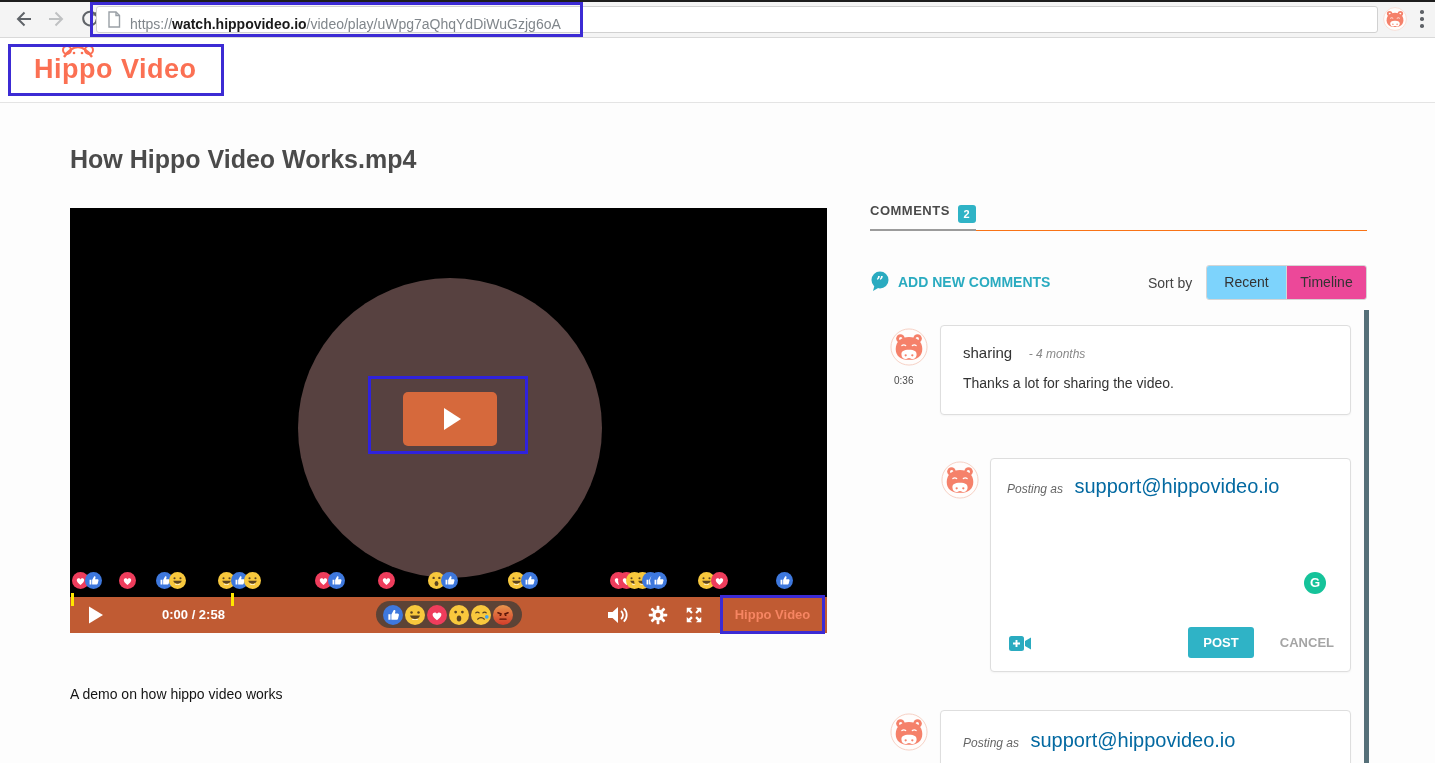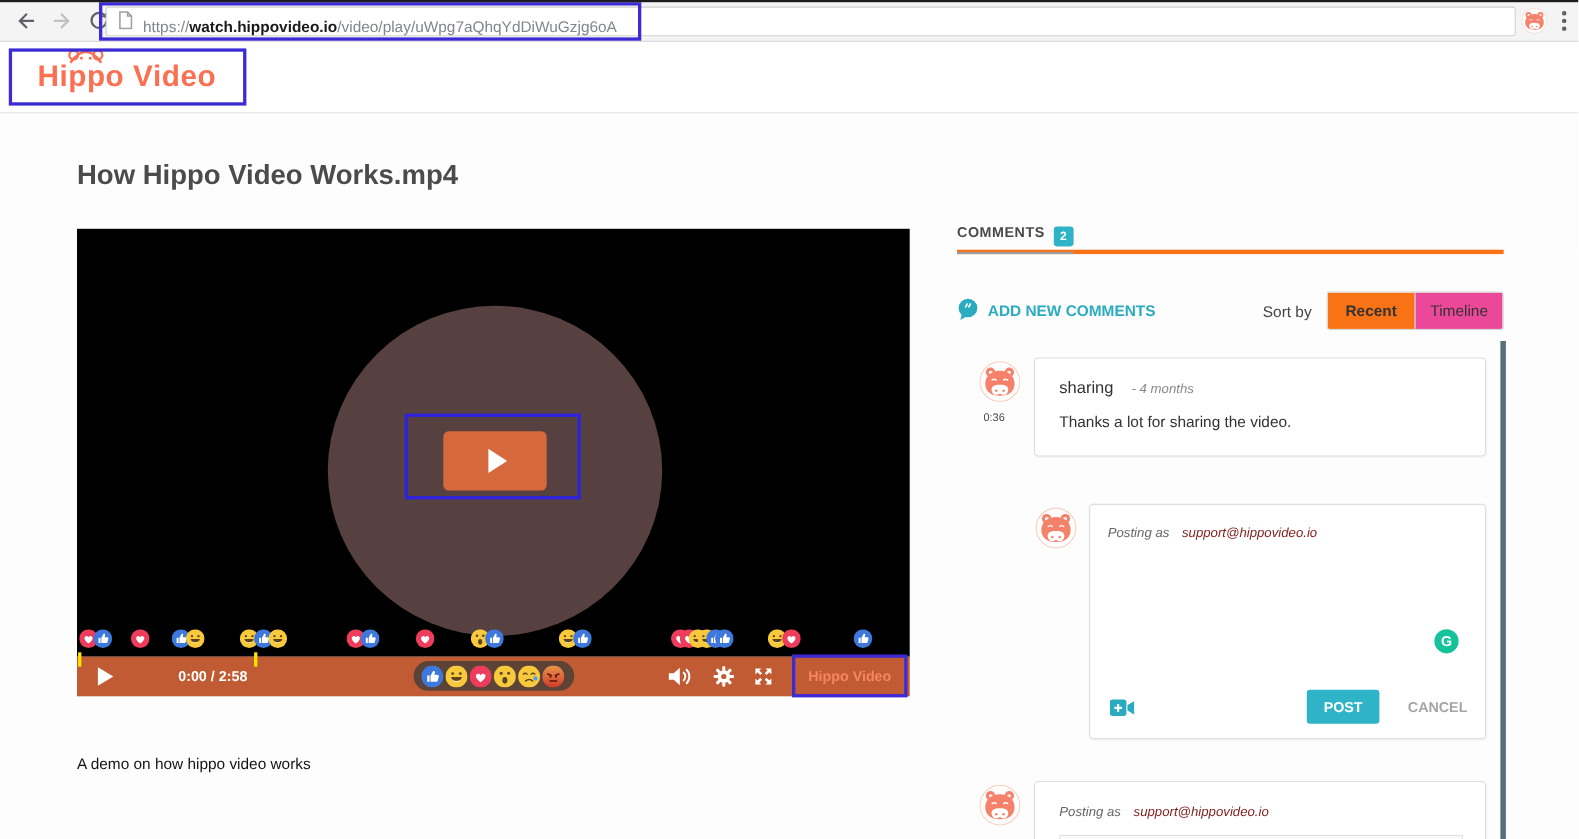--- a/index.html
+++ b/index.html
@@ -57,53 +57,53 @@
   #ctl-volume { position:absolute; left:536px; top:7px; cursor:pointer; }
   #ctl-gear { position:absolute; left:578px; top:8px; cursor:pointer; }
   #ctl-full { position:absolute; left:614px; top:8px; cursor:pointer; }
   #anno-watermark { left:650px; top:-2px; width:105px; height:39px; }
   #watermark { position:absolute; left:650px; top:0; width:105px; height:36px; text-align:center;
     line-height:36px; color:rgba(252,138,103,.9); font-size:13px; font-weight:bold; }
   #video-desc { position:absolute; left:70px; top:583px; font-size:14px; color:#141414; }
 
   
   #comments-panel { position:absolute; left:870px; top:100px; width:497px; }
-  #tab-row { position:absolute; left:0; top:0; width:497px; height:28px; border-bottom:4px solid #f97316; }
+  #tab-row { position:absolute; left:0; top:0; width:497px; height:28px; border-bottom:1px solid #f97316; }
   #tab-comments { position:absolute; left:0; top:0; font-size:13px; font-weight:bold; color:#4a4a4a;
     letter-spacing:.5px; cursor:pointer; }
   #tab-underline { position:absolute; left:0; top:26px; width:106px; height:2px; background:#9b9b9b; }
   #comments-badge { display:inline-block; min-width:18px; height:18px; margin-left:8px; background:#2fb3c6;
     color:#fff; border-radius:3px; font-size:11px; font-weight:bold; text-align:center; line-height:18px;
     vertical-align:-3px; }
   #actions-row { position:absolute; left:0; top:62px; width:497px; height:36px; }
   #add-comment { position:absolute; left:0; top:6px; color:#2aabc0; font-size:14px; font-weight:bold;
     cursor:pointer; display:flex; align-items:center; gap:8px; }
   #sort-label { position:absolute; left:278px; top:10px; font-size:14px; color:#444; }
   #sort-group { position:absolute; left:336px; top:0; width:161px; height:35px; display:flex;
     border:1px solid #d5d5d5; border-radius:3px; overflow:hidden; background:#fff; }
   .sort-btn { flex:1; font-size:14px; color:#333; text-align:center; line-height:33px; cursor:pointer; background:#ec4899; }
-  .sort-btn.selected { background:#f97316;font-weight:bold; }
+  .sort-btn.selected { background:#7dd3fc; }
   .sort-btn + .sort-btn { border-left:1px solid #d5d5d5; }
 
   .avatar { width:38px; height:38px; cursor:pointer; }
   #comment-1 { position:absolute; left:0; top:122px; width:497px; }
   #comment-1 .avatar { position:absolute; left:20px; top:3px; }
   #c1-time { position:absolute; left:24px; top:50px; font-size:10px; color:#4a4a4a;
     cursor:pointer; }
   .card { background:#fff; border:1px solid #dedede; border-radius:4px; box-shadow:0 1px 2px rgba(0,0,0,.04); }
   #c1-card { position:absolute; left:70px; top:0; width:411px; height:90px; padding:18px 22px; }
   #c1-author { font-size:15px; color:#333; }
   #c1-age { font-size:12px; font-style:italic; color:#888; margin-left:12px; }
   #c1-text { margin-top:13px; font-size:14px; color:#333; }
 
   #reply-form { position:absolute; left:0; top:255px; width:497px; }
   #reply-form .avatar { position:absolute; left:71px; top:3px; }
   #rf-card { position:absolute; left:120px; top:0; width:361px; height:214px; padding:16px; }
   .posting-label { font-size:12px; font-style:italic; color:#666; }
-  .posting-value { font-size:12px; color:#7f1d1d; margin-left:7px;font-style:italic; }
+  .posting-value { font-size:20px; color:#0369a1; margin-left:7px; }
   #rf-textarea { margin-top:10px; width:329px; height:88px; background:#fafafa; border:1px solid #e2e2e2;
     padding:9px 12px; font-size:14px; color:#333; resize:none; font-family:"Liberation Sans", sans-serif; }
   #rf-textarea::placeholder { color:#9a9a9a; }
   #grammarly { position:absolute; right:24px; top:113px; width:22px; height:22px; border-radius:50%;
     background:#15c39a; color:#fff; font-size:13px; font-weight:bold; text-align:center; line-height:22px;
     cursor:pointer; }
   #rf-footer { position:absolute; left:16px; right:16px; top:168px; height:32px; }
   #video-reply-icon { position:absolute; left:2px; top:8px; cursor:pointer; }
   #post-btn { position:absolute; right:80px; top:0; width:66px; height:31px; background:#2fb3c6; border:none;
     border-radius:3px; color:#fff; font-size:13px; font-weight:bold; cursor:pointer;

